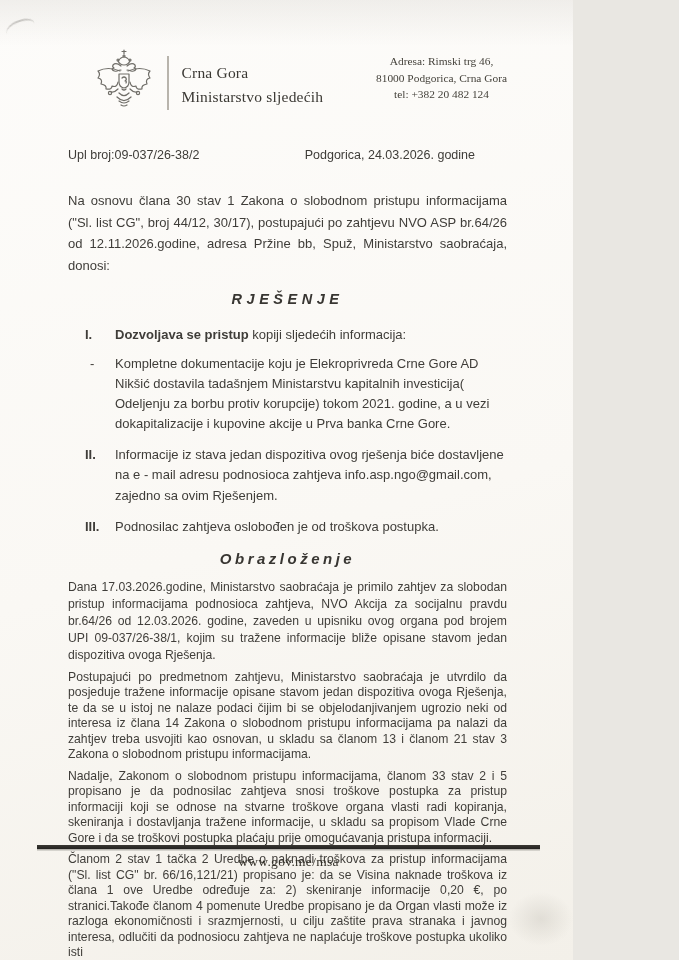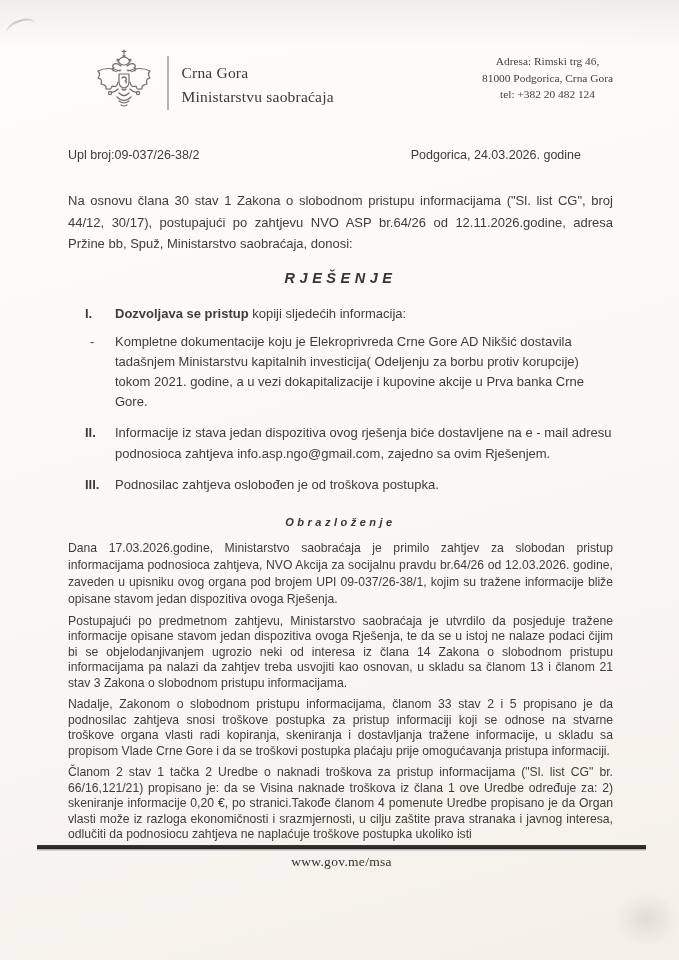--- a/index.html
+++ b/index.html
@@ -2,21 +2,21 @@
 <html><head>
 <meta charset="utf-8">
 <style>
   html,body { margin:0; padding:0; }
   body {
     width:679px; height:960px;
     background:#e9e7e2;
     font-family:"Liberation Sans", sans-serif;
   }
   .page {
-    position:relative; width:679px; height:960px; overflow:hidden;
+    position:relative; width:573px; height:960px; overflow:hidden;
     background:linear-gradient(165deg,#fdfcfa 0%,#faf8f4 55%,#f3f0e9 100%);
     color:#3f3d39;
   }
   .page::before { 
     content:""; position:absolute; left:0; top:0; right:0; height:46px;
     background:linear-gradient(rgba(188,184,176,.20), rgba(188,184,176,0));
     pointer-events:none;
   }
   .mark-topleft { 
     position:absolute; top:20px; left:6px; width:30px; height:18px;
@@ -50,21 +50,21 @@
   .item { display:flex; margin-top:11px; font-size:13px; line-height:20.5px; }
   .item.first { margin-top:0; }
   .item .num { font-weight:bold; width:30px; margin-left:17px; flex:none; }
   .item .txt { width:498px; }
   .bullet { display:flex; margin-top:8px; font-size:13px; line-height:20px; }
   .bullet .marker { width:25px; margin-left:22px; flex:none; }
   .bullet .txt { width:470px; }
   .bold { font-weight:bold; }
 
   
-  .rationale-heading { margin-top:20px; text-align:center; font-weight:bold; font-style:italic; font-size:11px; letter-spacing:3.5px; color:#383632; }
+  .rationale-heading { margin-top:12px; text-align:center; font-weight:bold; font-style:italic; font-size:15px; letter-spacing:3.5px; color:#383632; }
   .rationale p { margin:6px 0 0; font-size:12.2px; line-height:15.5px; text-align:justify; color:#403e3a; }
   .rationale p:first-of-type { margin-top:12px; line-height:17px; }
 
   
   .footer { position:absolute; left:37px; right:33px; top:845px; }
   .footer-rule { height:3.5px; background:linear-gradient(#3a3833,#232220); box-shadow:0 1.5px 0 rgba(60,58,52,.35); }
   .footer-url { text-align:center; font-family:"Liberation Serif", serif; font-size:13.5px; margin-top:5px; color:#343129; letter-spacing:.3px; }
 </style>
 </head>
 <body>
@@ -92,21 +92,21 @@
             <path d="M30 30 q2 -2 4 0 q1 2 -1 3 q2 0 1 2"></path>
             <path d="M30 41 q2 2 4 0 M27 45 q5 5 10 0 M25 49 q7 7 14 0 M27 53 q5 4 10 0 M29 57 q3 2 6 0"></path>
             <path d="M26 41 q-4 4 -7 3 M38 41 q4 4 7 3"></path>
             <circle cx="18" cy="45" r="1.6"></circle>
               <circle cx="46" cy="45" r="1.6"></circle>
           </g>
         </svg>
         <div class="lh-divider"></div>
         <div class="lh-titles">
           <div>Crna Gora</div>
-          <div>Ministarstvu saobraćaja</div>
+          <div>Ministarstvo sljedećih</div>
         </div>
       </div>
       <div class="lh-address">
         <div>Adresa: Rimski trg 46,</div>
         <div>81000 Podgorica, Crna Gora</div>
         <div>tel: +382 20 482 124</div>
       </div>
     </div>
 
     <div class="refline">

